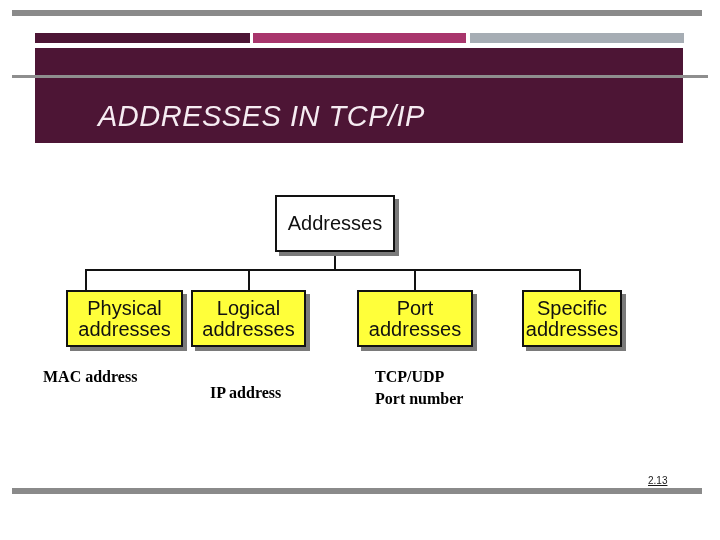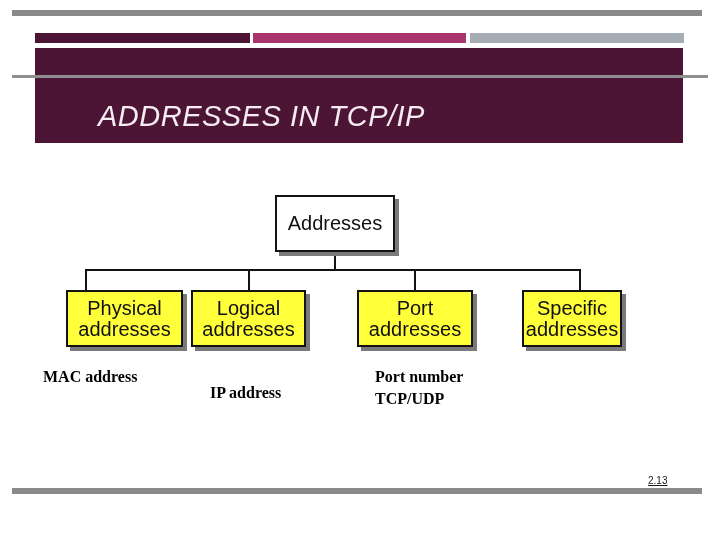--- a/index.html
+++ b/index.html
@@ -128,22 +128,22 @@
 
   <div class="abs annotation ann-1">
     <span class="line">MAC address</span>
 
   </div>
   <div class="abs annotation ann-2">
     <span class="line">IP address</span>
 
   </div>
   <div class="abs annotation ann-3">
+    <span class="line">TCP/UDP</span>
     <span class="line">Port number</span>
-    <span class="line">TCP/UDP</span>
   </div>
   <div class="abs annotation ann-4">
   </div>
 
   <div class="abs page-number">2.13</div>
   <div class="abs rule-bar bottom-rule"></div>
 
 </div>
 
 </body></html>

